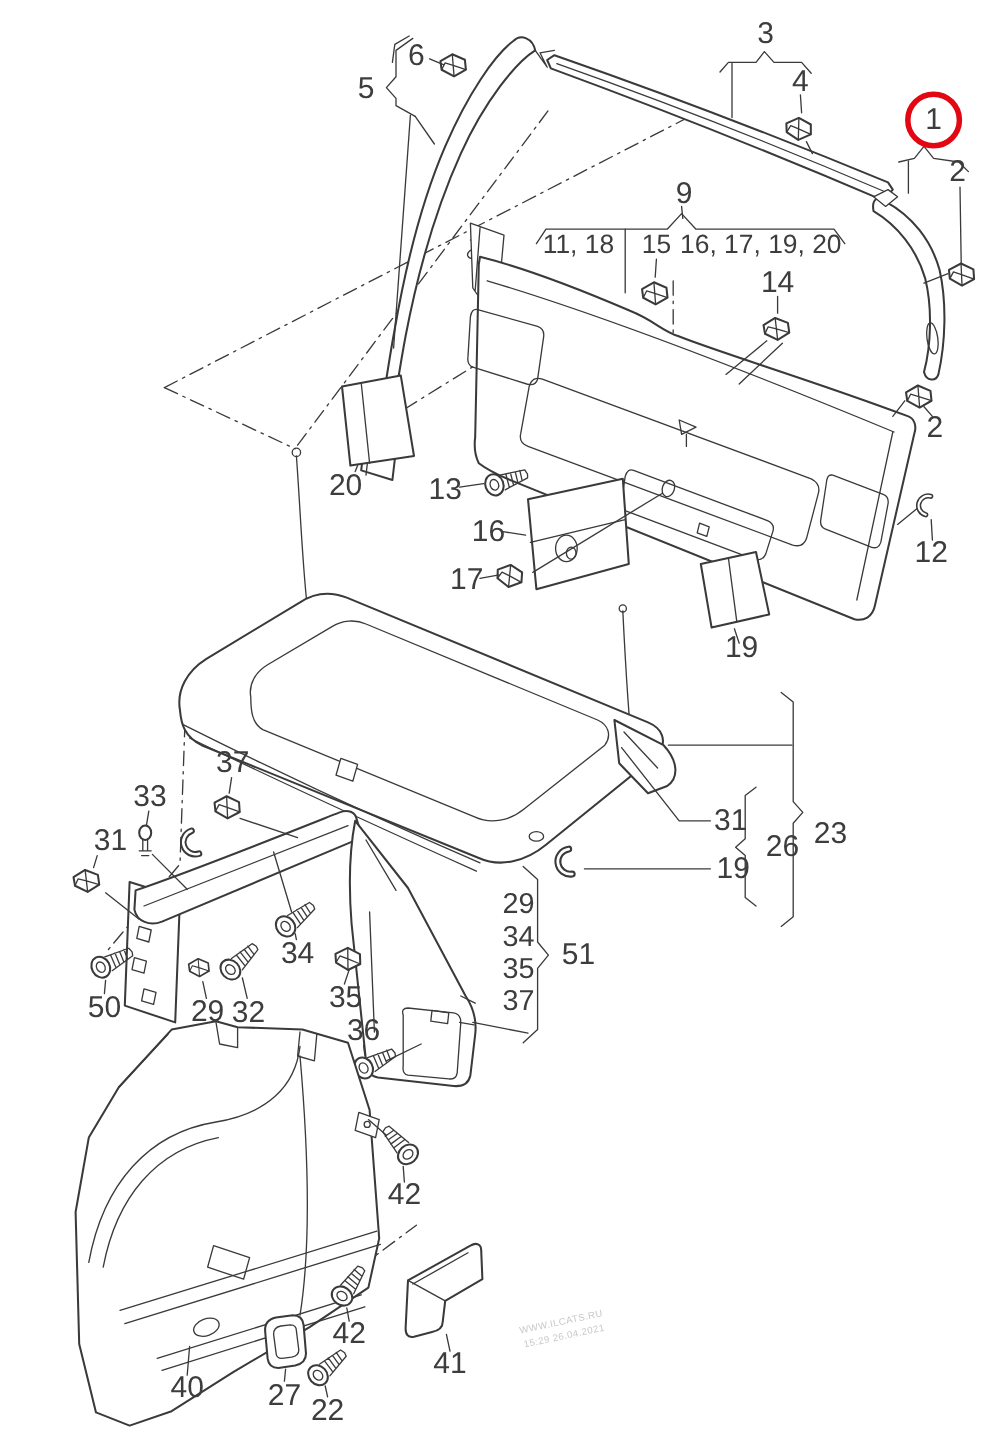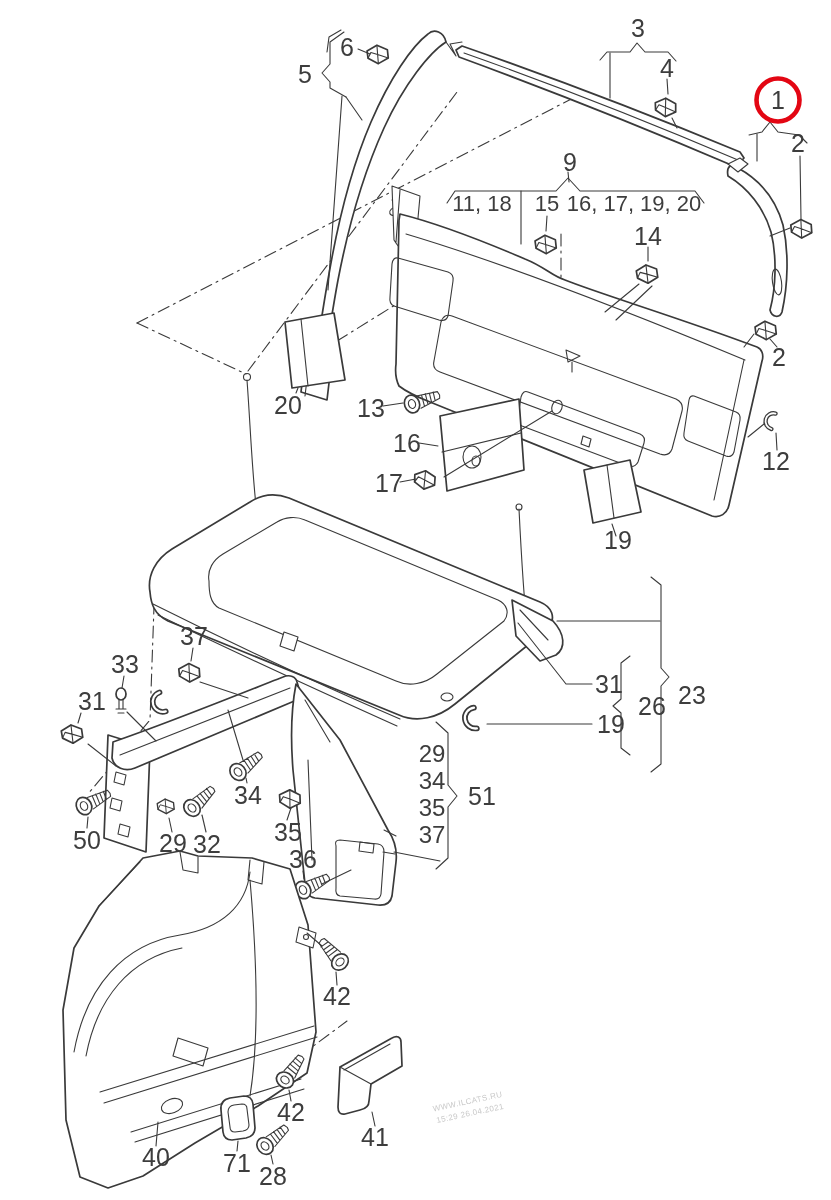--- a/index.html
+++ b/index.html
@@ -305,22 +305,22 @@
 <div class="lbl" style="left:288px;top:832px">35</div>
 <div class="lbl" style="left:303px;top:859px">36</div>
 <div class="lbl" style="left:482px;top:796px">51</div>
 <div class="lbl stack" style="left:432px;top:754px">29</div>
 <div class="lbl stack" style="left:432px;top:781px">34</div>
 <div class="lbl stack" style="left:432px;top:808px">35</div>
 <div class="lbl stack" style="left:432px;top:835px">37</div>
 <div class="lbl" style="left:156px;top:1157px">40</div>
 <div class="lbl" style="left:337px;top:996px">42</div>
 <div class="lbl" style="left:291px;top:1112px">42</div>
-<div class="lbl" style="left:237px;top:1163px">71</div>
-<div class="lbl" style="left:273px;top:1176px">28</div>
+<div class="lbl" style="left:237px;top:1163px">27</div>
+<div class="lbl" style="left:273px;top:1176px">22</div>
 <div class="lbl" style="left:375px;top:1137px">41</div>
 
 <div class="wm">
   <div>WWW.ILCATS.RU</div>
   <div>15:29 26.04.2021</div>
 </div>
 
 </div>
 
 </body></html>

